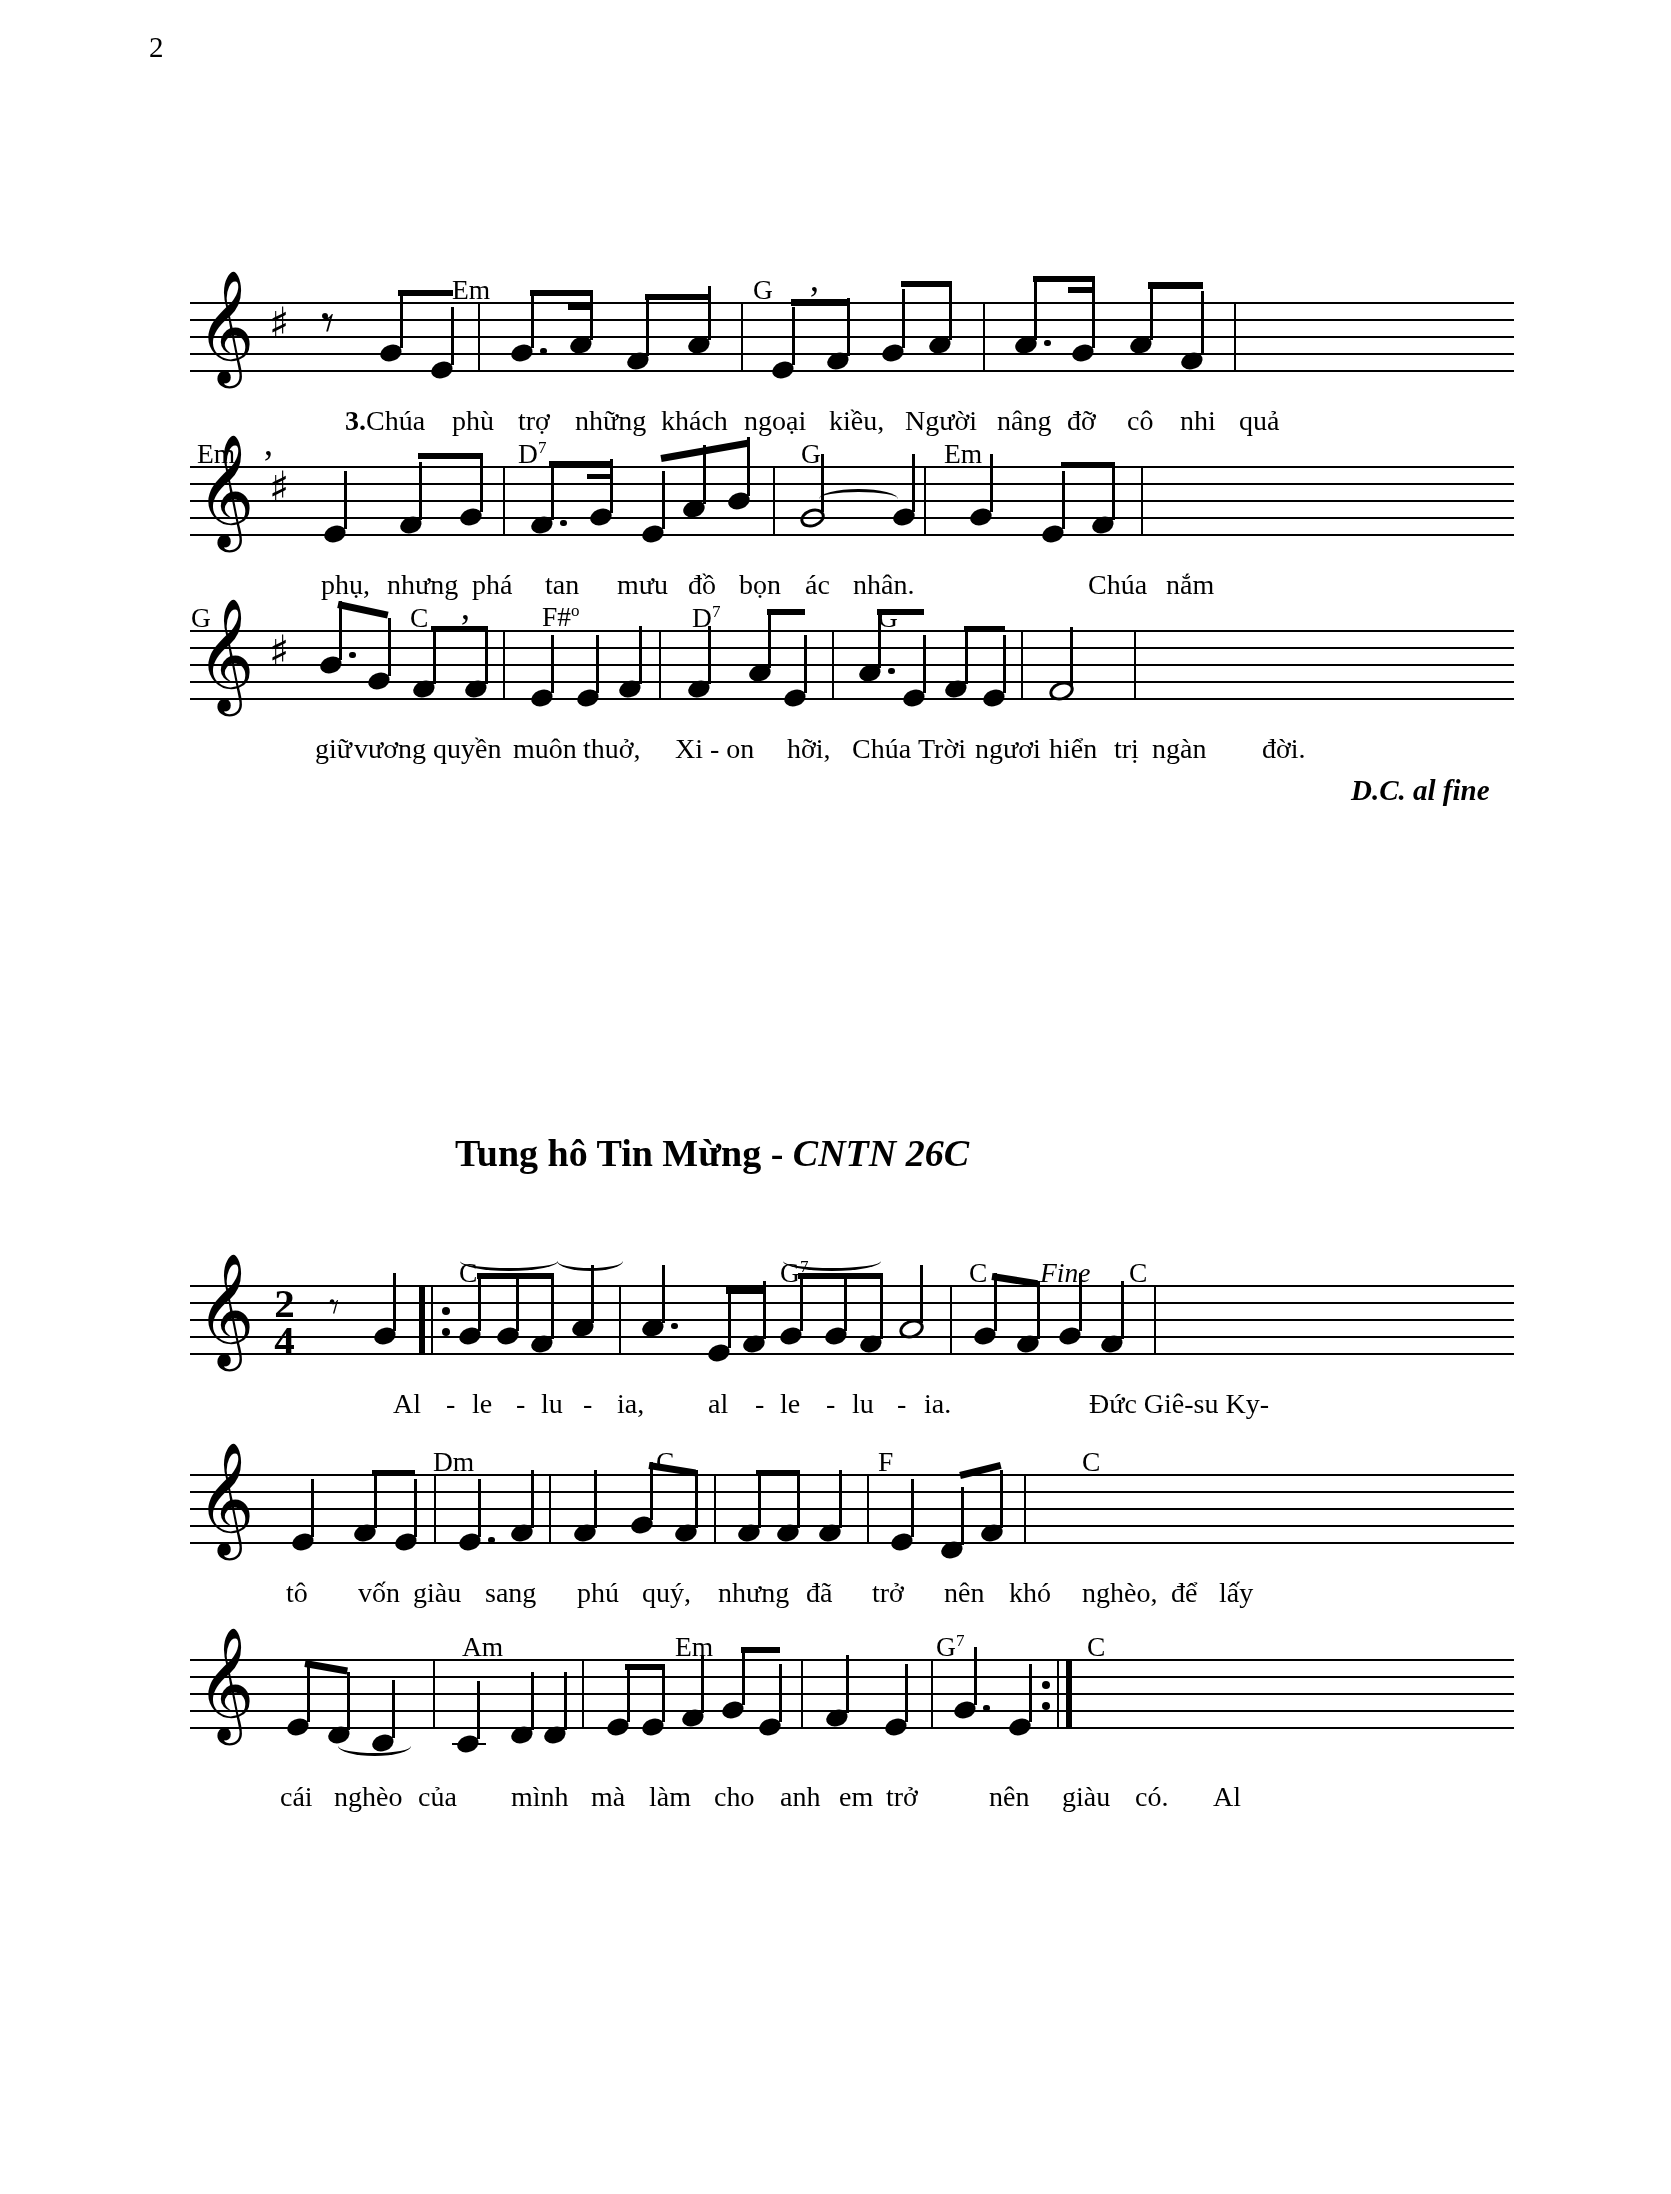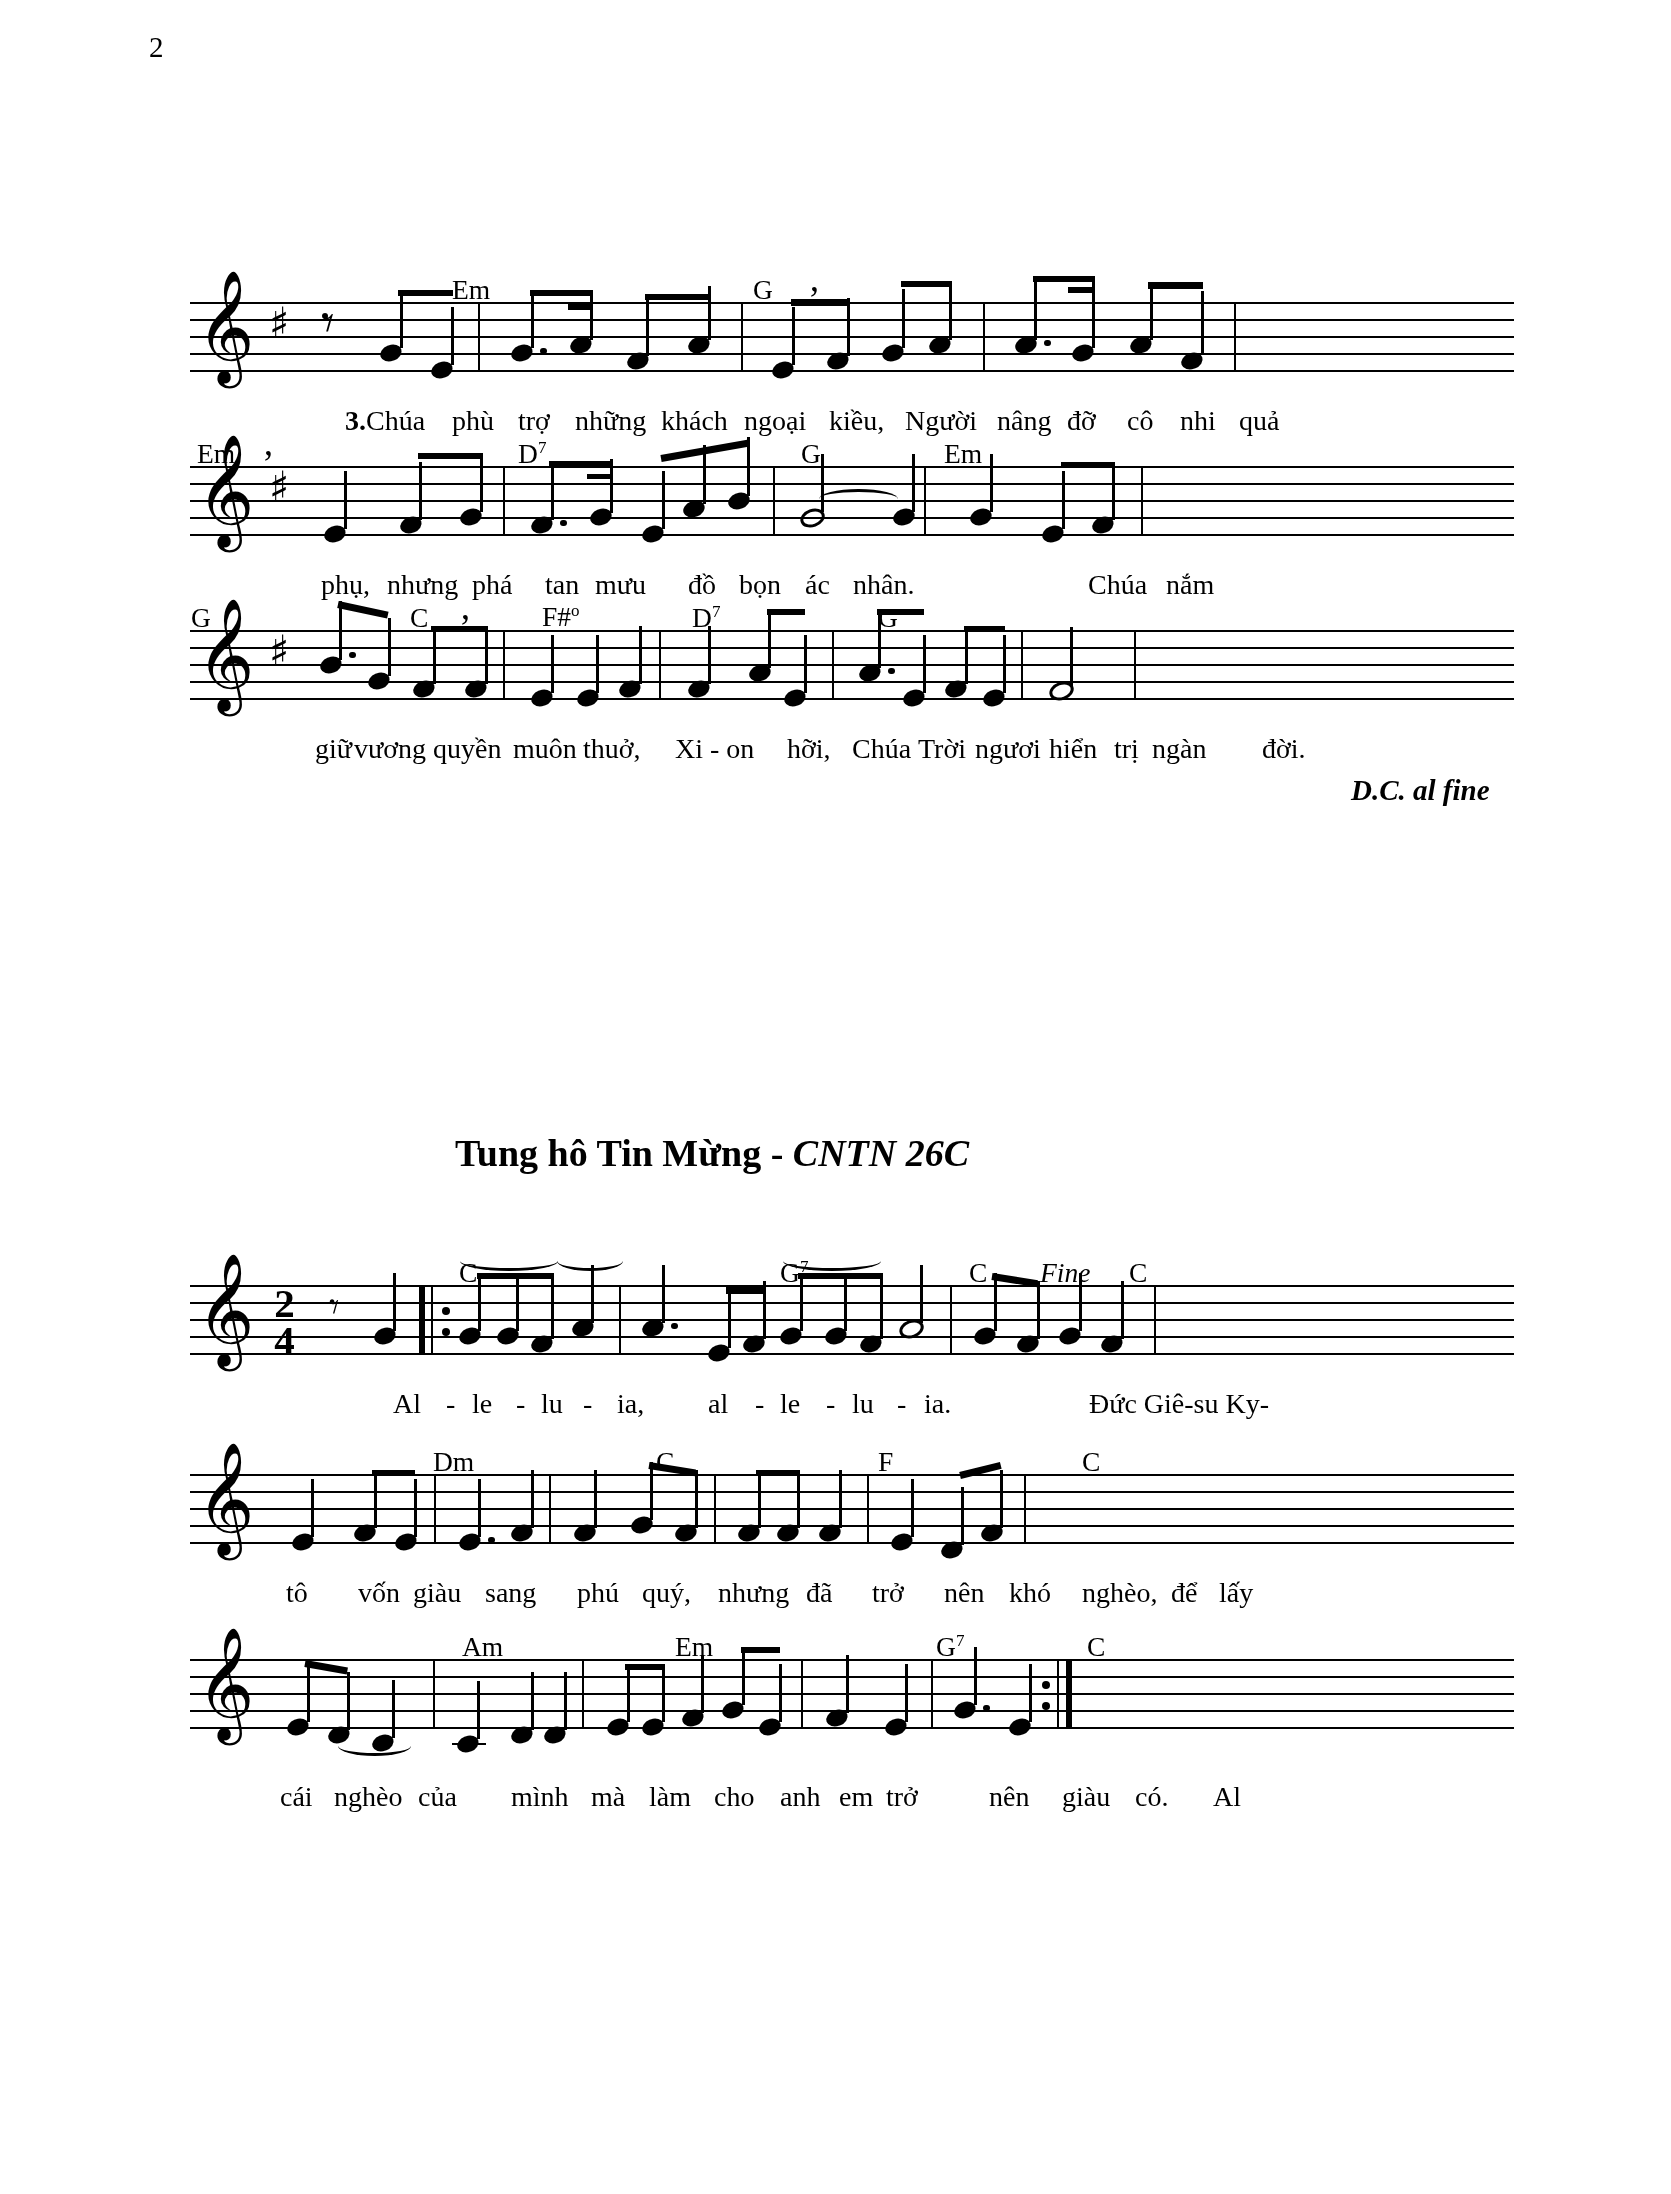--- a/index.html
+++ b/index.html
@@ -383,21 +383,21 @@
     <div class="breath" style="left:262px; top:-1.3px;">’</div>
     <div class="chord" style="left:518px; top:-7.9px;"><span>D</span><sup>7</sup></div>
     <div class="chord" style="left:801px; top:-7.9px;"><span>G</span></div>
     <div class="chord" style="left:944px; top:-7.9px;"><span>Em</span></div>
 
     <div class="lyrics" style="top:123px;">
       <div class="lyric" style="left:131px;">phụ,</div>
       <div class="lyric" style="left:197px;">nhưng</div>
       <div class="lyric" style="left:282px;">phá</div>
       <div class="lyric" style="left:355px;">tan</div>
-      <div class="lyric" style="left:405px;">mưu</div>
+      <div class="lyric" style="left:427px;">mưu</div>
       <div class="lyric" style="left:498px;">đồ</div>
       <div class="lyric" style="left:549px;">bọn</div>
       <div class="lyric" style="left:615px;">ác</div>
       <div class="lyric" style="left:663px;">nhân.</div>
       <div class="lyric" style="left:898px;">Chúa</div>
       <div class="lyric" style="left:976px;">nắm</div>
     </div>
   </div>
 
   <div class="system" style="top:610px;">

